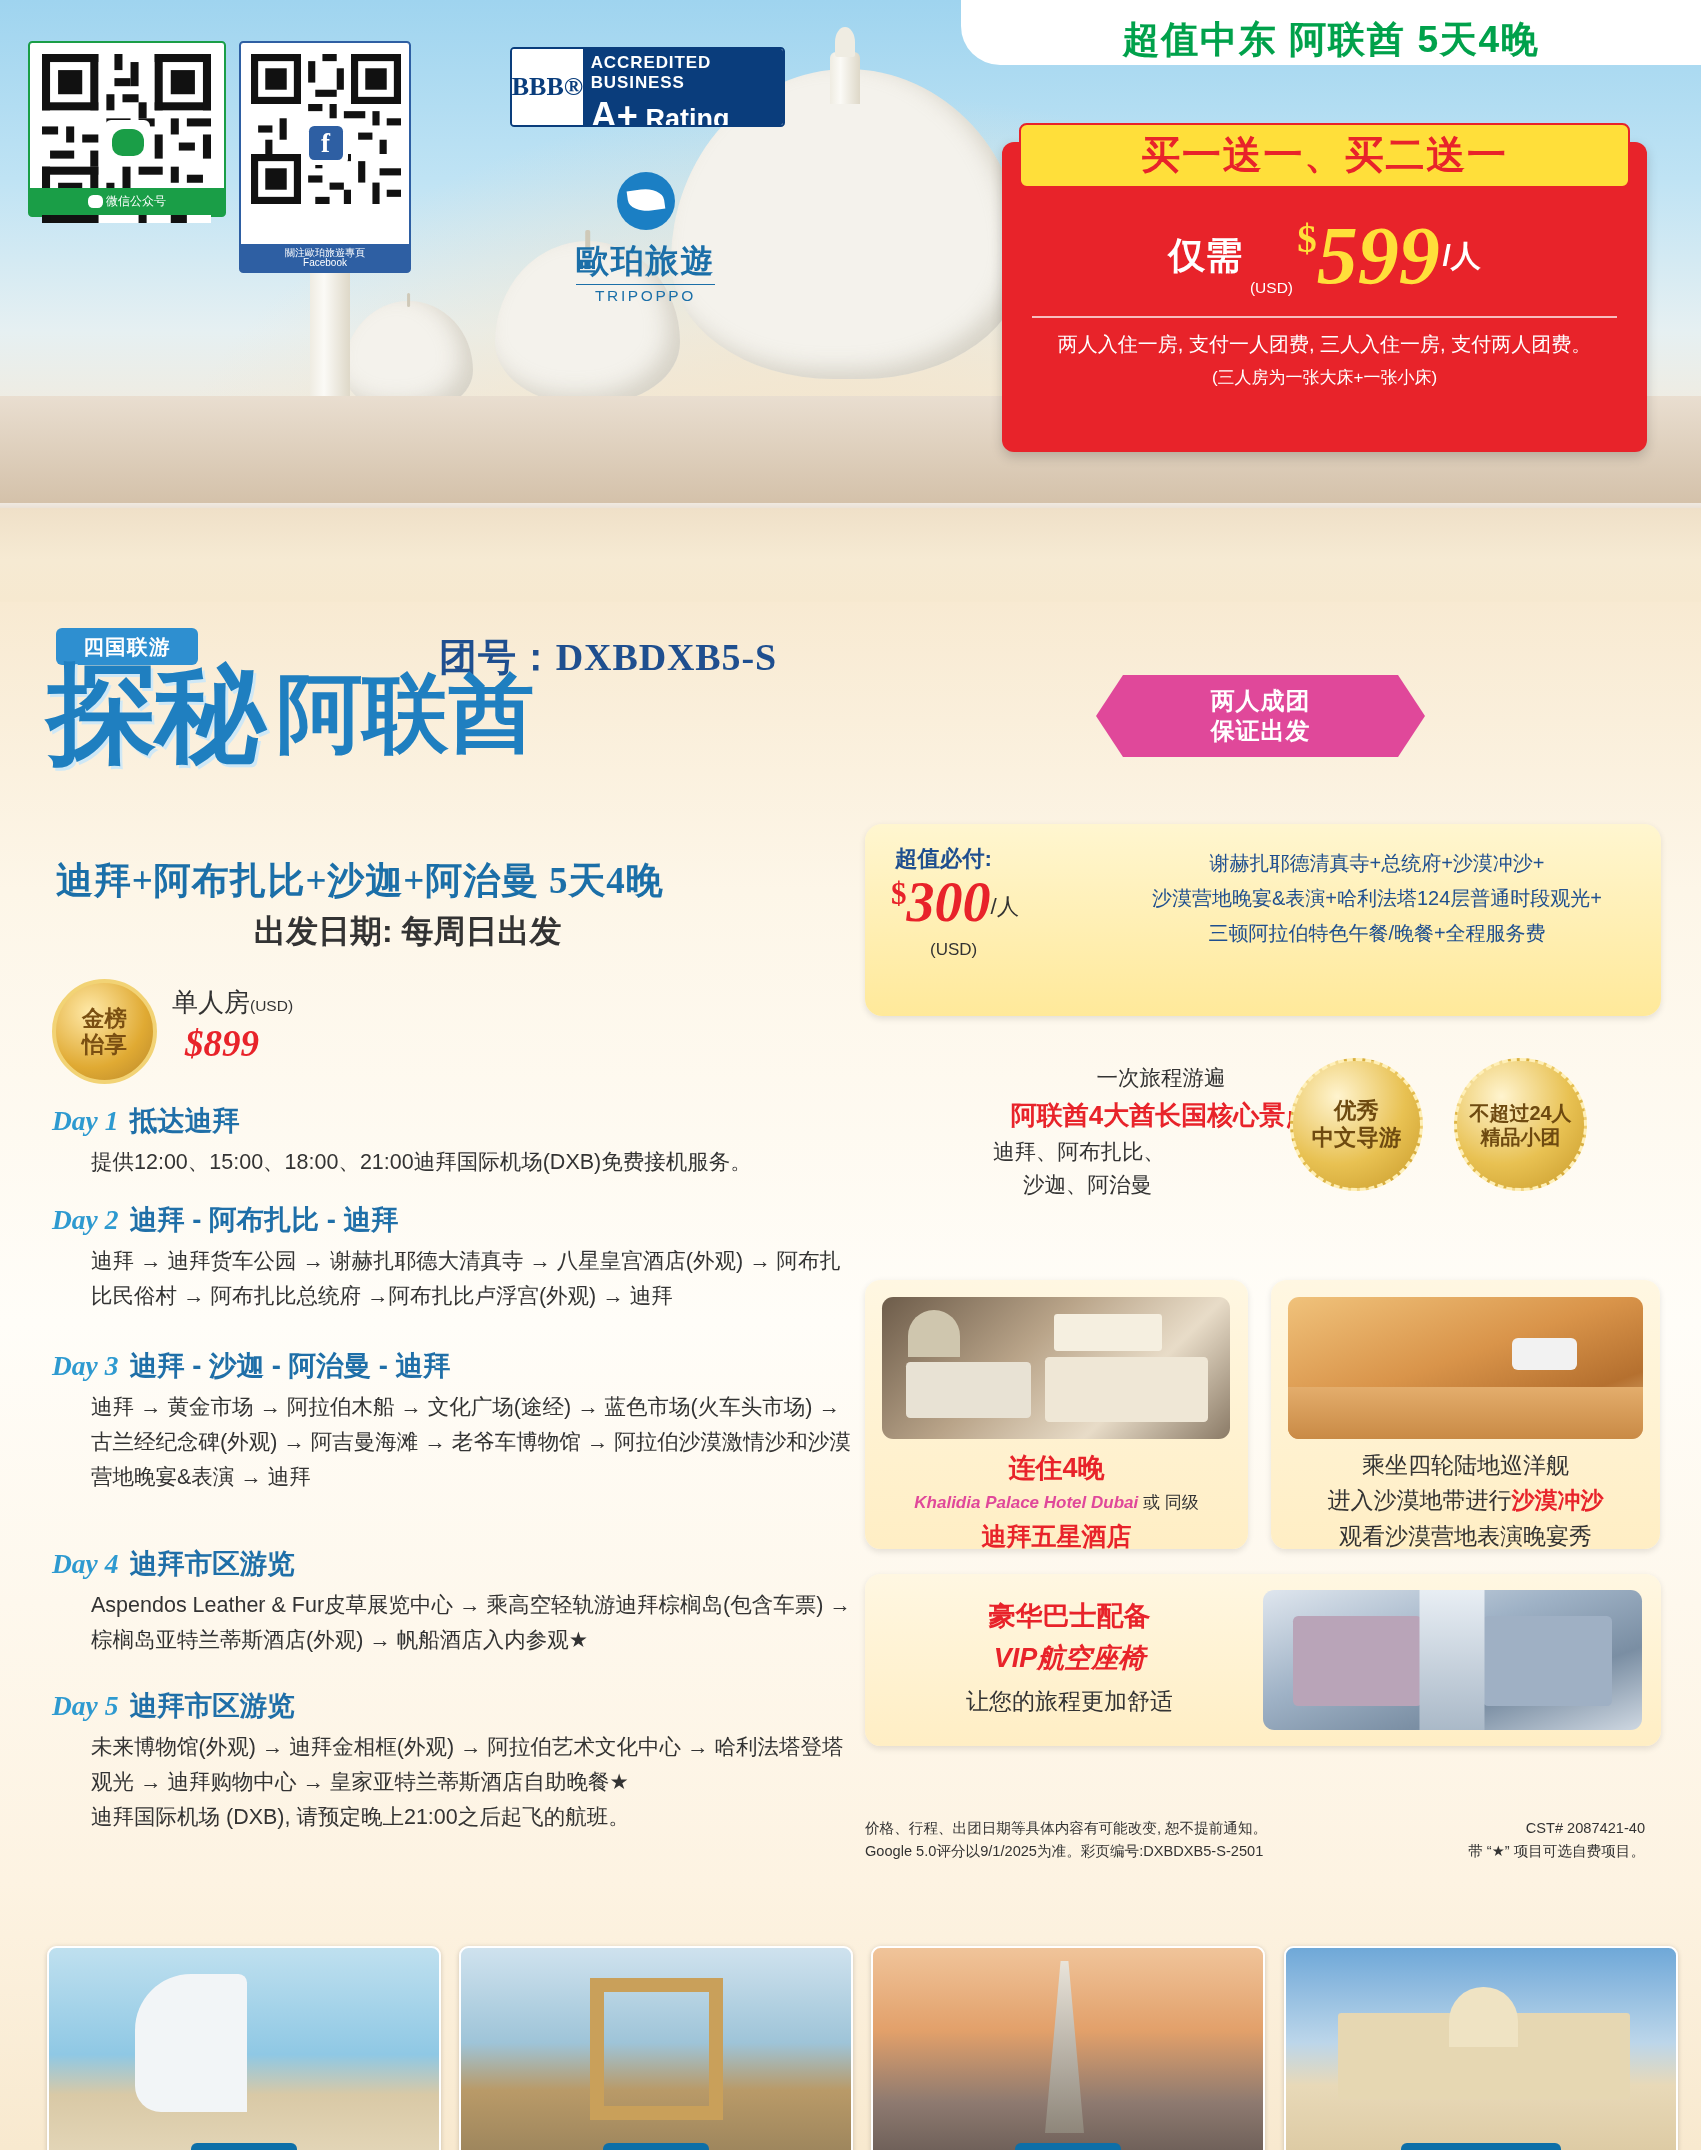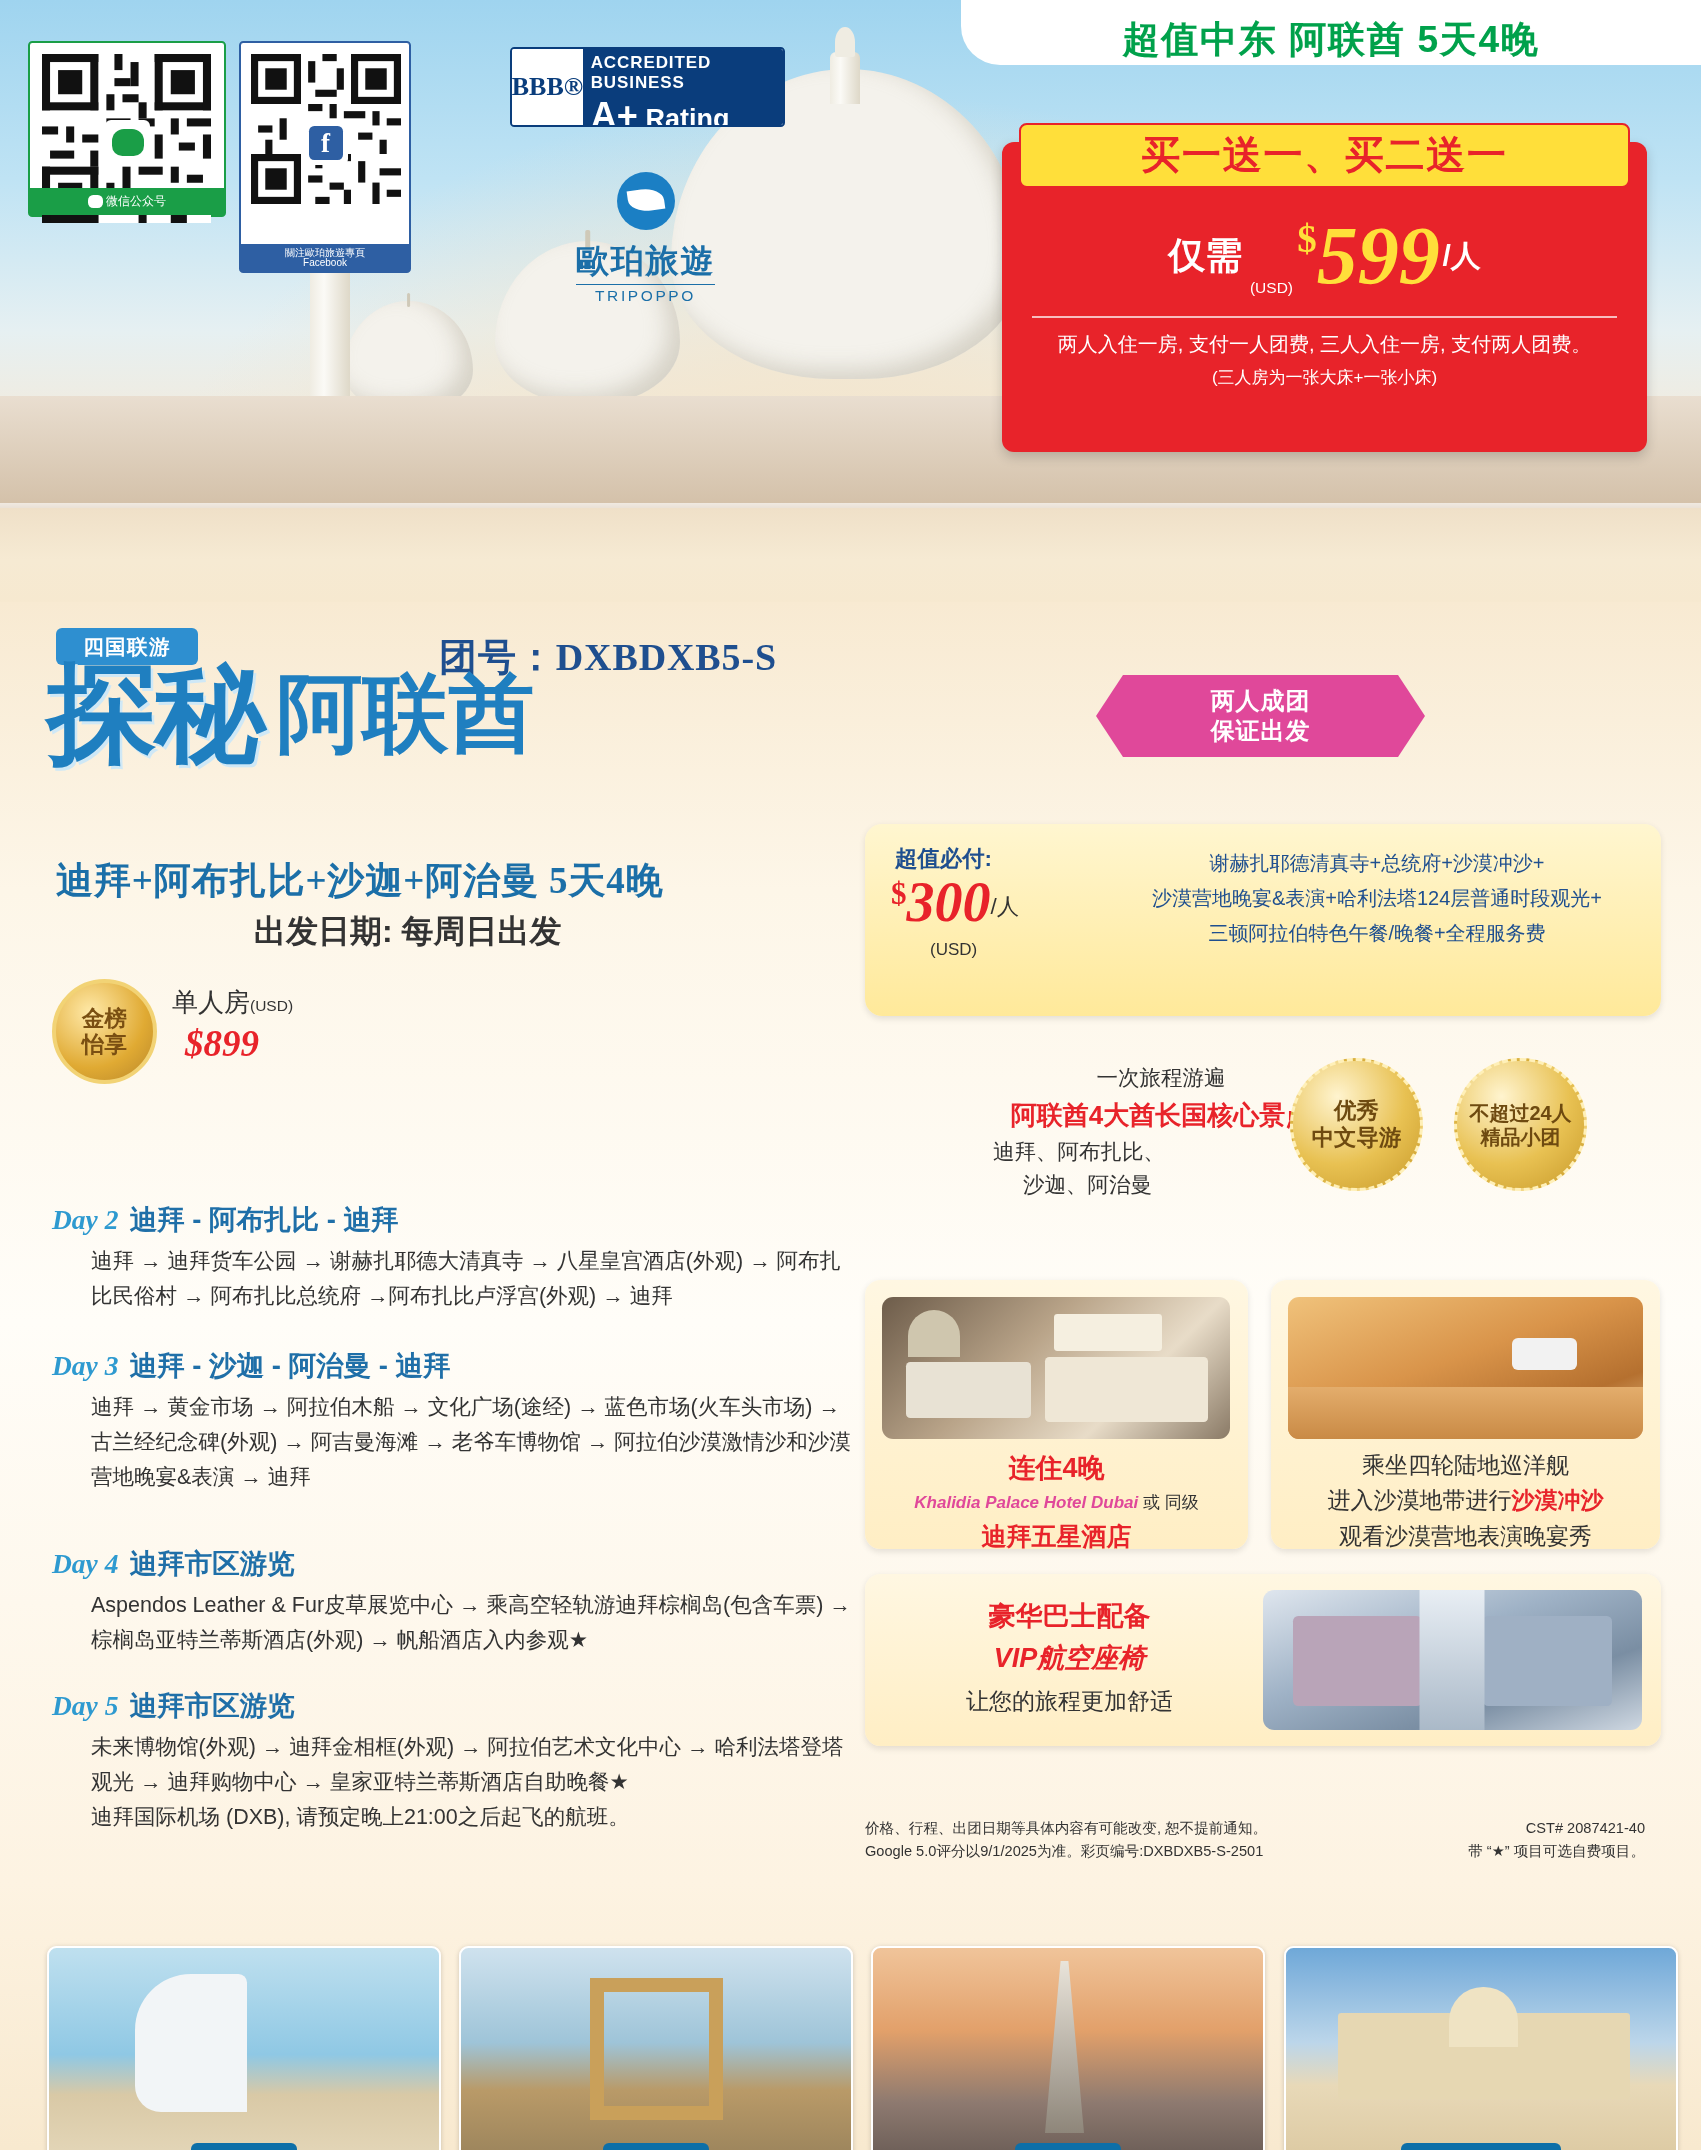--- a/index.html
+++ b/index.html
@@ -430,20 +430,24 @@
   </div>
   <div class="seal seal1" style="z-index:6;">
     <span>优秀</span>
     <span>中文导游</span>
   </div>
   <div class="seal seal2" style="z-index:6;">
     <span>不超过24人</span>
     <span>精品小团</span>
   </div>
 
+  <div class="day" style="top:1103px;">
+    <div class="day-head"><span>Day 1</span><span class="dtitle">抵达迪拜</span></div>
+    <div class="day-body" style="padding-left:39px;">提供12:00、15:00、18:00、21:00迪拜国际机场(DXB)免费接机服务。</div>
+  </div>
 
   <div class="day" style="top:1202px;">
     <div class="day-head"><span>Day 2</span><span class="dtitle">迪拜 - 阿布扎比 - 迪拜</span></div>
     <div class="day-body" style="padding-left:39px;">迪拜 → 迪拜货车公园 → 谢赫扎耶德大清真寺 → 八星皇宫酒店(外观) → 阿布扎比民俗村 → 阿布扎比总统府 →阿布扎比卢浮宫(外观) → 迪拜</div>
   </div>
 
   <div class="day" style="top:1348px;">
     <div class="day-head"><span>Day 3</span><span class="dtitle">迪拜 - 沙迦 - 阿治曼 - 迪拜</span></div>
     <div class="day-body" style="padding-left:39px;">迪拜 → 黄金市场 → 阿拉伯木船 → 文化广场(途经) → 蓝色市场(火车头市场) → 古兰经纪念碑(外观) → 阿吉曼海滩 → 老爷车博物馆 → 阿拉伯沙漠激情沙和沙漠营地晚宴&amp;表演 → 迪拜</div>
   </div>

